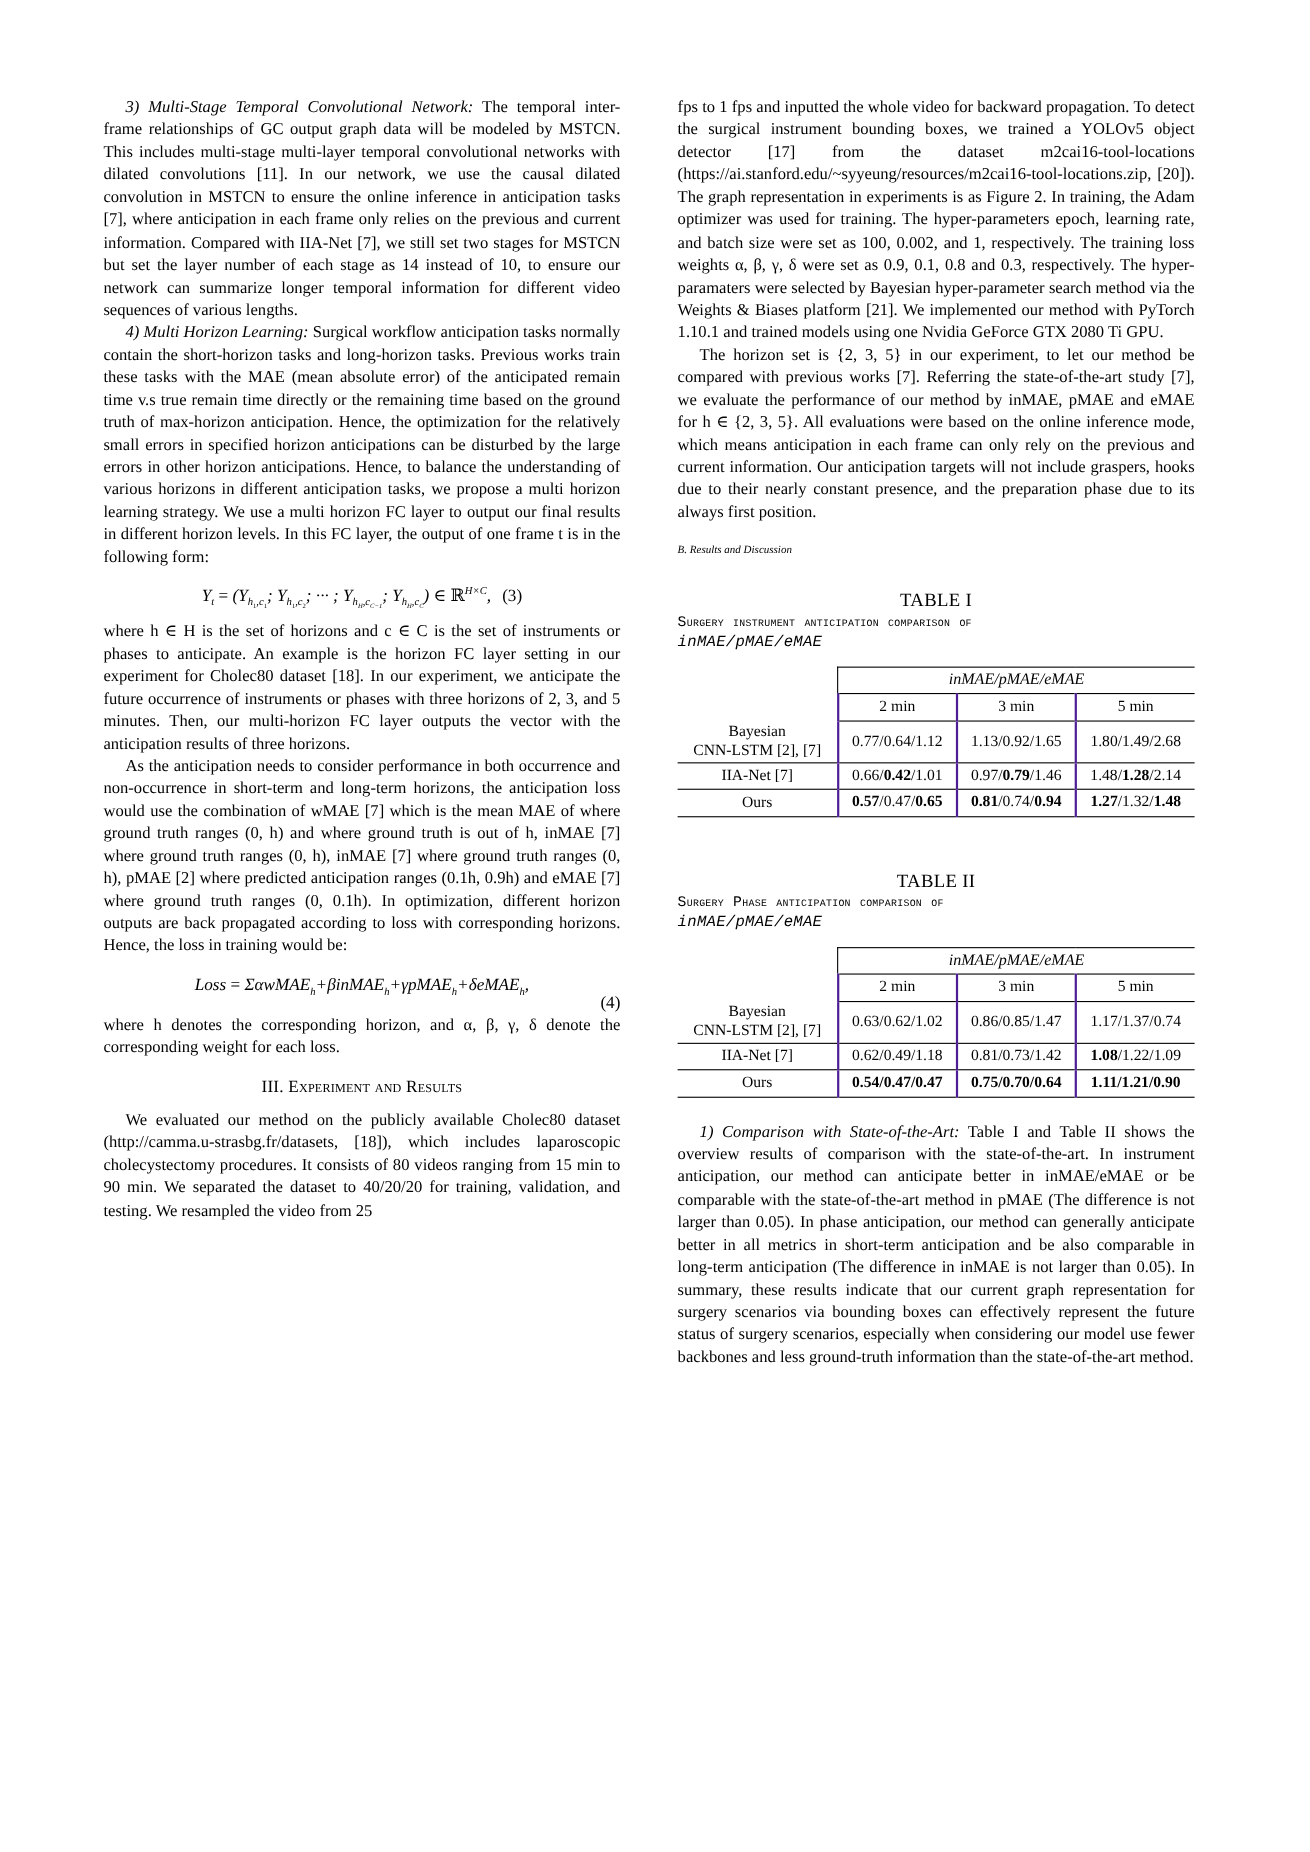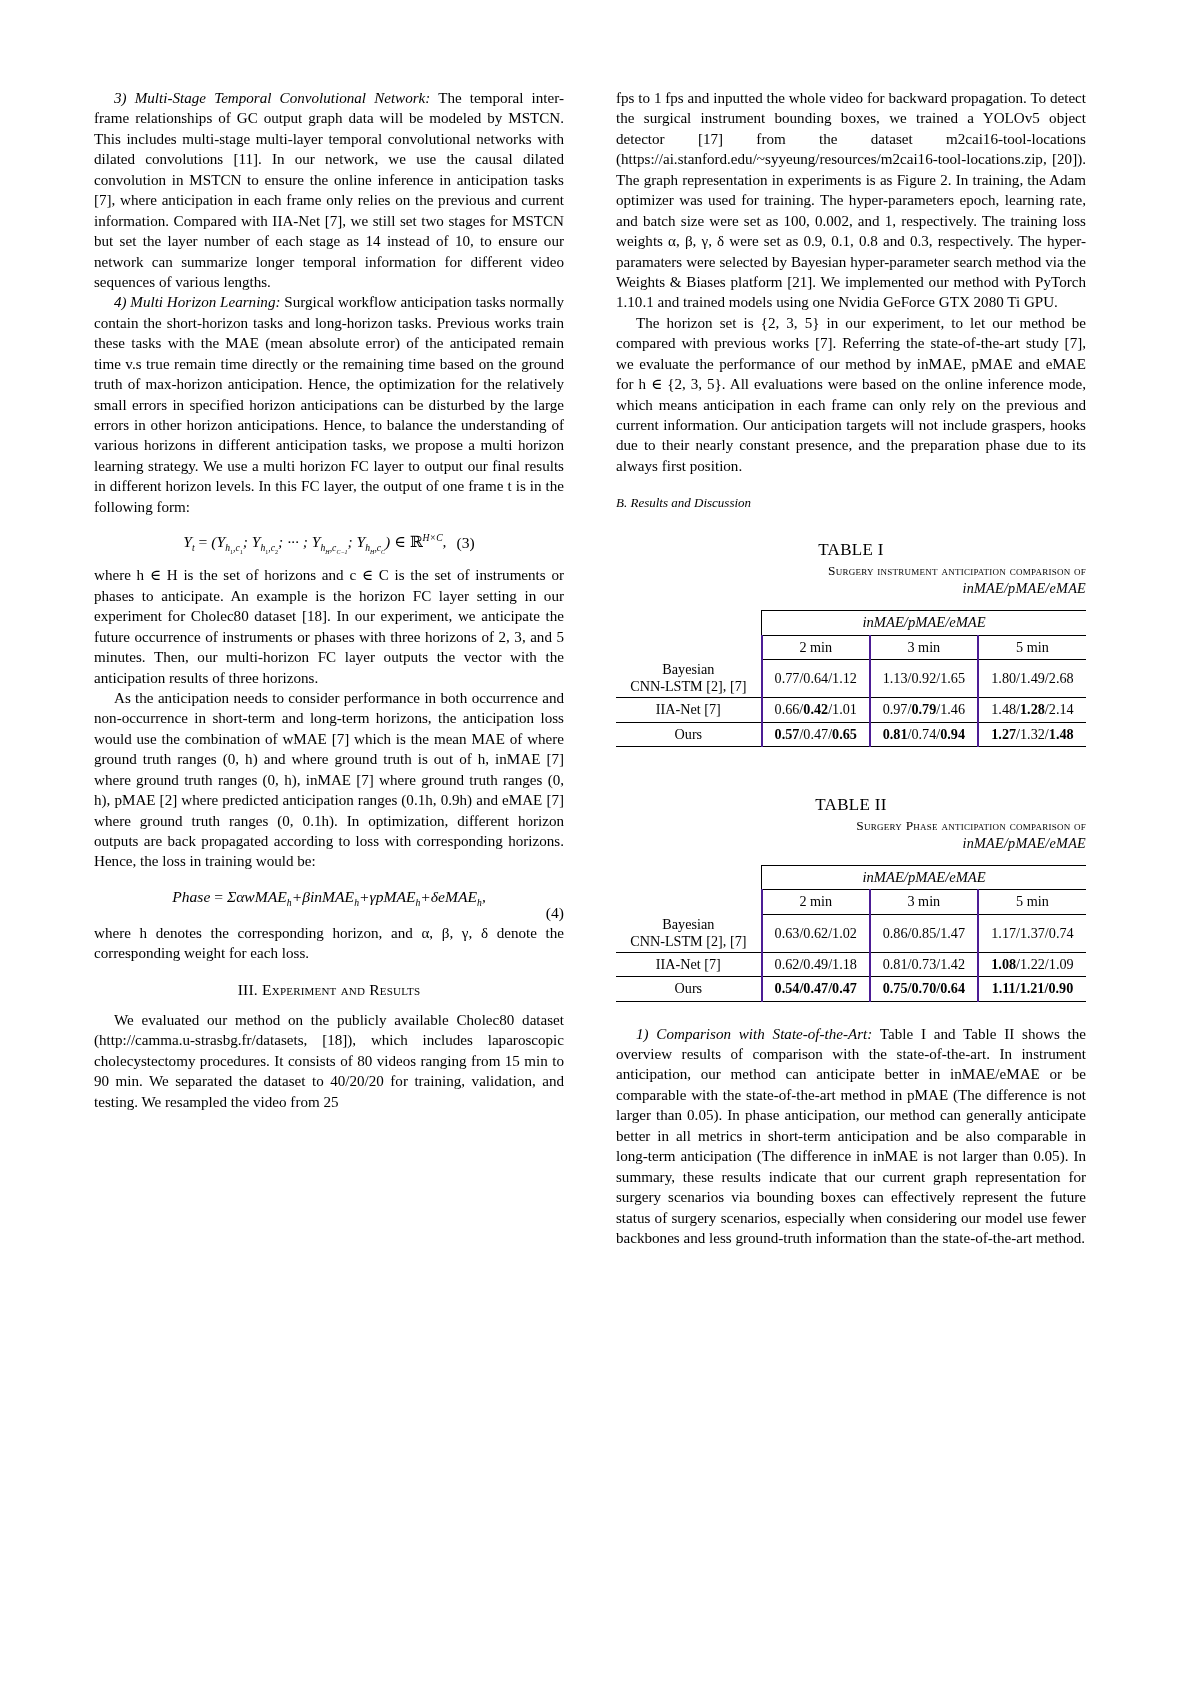--- a/index.html
+++ b/index.html
@@ -53,21 +53,21 @@
     margin: 15px 0 10px 0;
     font-variant: small-caps;
     font-size: 15.6px;
     letter-spacing: 0.2px;
   }
   .subsec-head {
     text-align: left;
     text-indent: 0;
     font-style: italic;
     margin: 12px 0 6px 0;
-    font-size: 13px;
+    font-size: 10px;
   }
   .eq-block {
     display: flex;
     align-items: center;
     justify-content: center;
     position: relative;
     margin: 14px 0 12px 0;
     text-indent: 0;
     font-family: "Liberation Serif", "DejaVu Serif", serif;
     font-style: italic;
@@ -97,26 +97,27 @@
     text-indent: 0;
   }
   .tbl-label {
     text-align: center;
     font-size: 17px;
     text-indent: 0;
     margin-bottom: 2px;
     letter-spacing: 0.3px;
   }
   .tbl-caption {
-    text-align: right;
+    text-align: left;
     font-size: 13.4px;
     font-variant: small-caps;
     text-indent: 0;
     line-height: 1.26;
     letter-spacing: 0.25px;
+    font-family: Liberation Mono, monospace;
   }
   .tbl-caption .mathit {
     font-variant: normal;
     font-style: italic;
     font-size: 14.2px;
   }
   table.data {
     border-collapse: collapse;
     width: 100%;
     margin-top: 12px;
@@ -158,21 +159,21 @@
         </span>
         <span class="eq-num">(3)</span>
       </div>
 
       <p class="noindent">where h ∈ H is the set of horizons and c ∈ C is the set of instruments or phases to anticipate. An example is the horizon FC layer setting in our experiment for Cholec80 dataset [18]. In our experiment, we anticipate the future occurrence of instruments or phases with three horizons of 2, 3, and 5 minutes. Then, our multi-horizon FC layer outputs the vector with the anticipation results of three horizons.</p>
 
       <p>As the anticipation needs to consider performance in both occurrence and non-occurrence in short-term and long-term horizons, the anticipation loss would use the combination of wMAE [7] which is the mean MAE of where ground truth ranges (0, h) and where ground truth is out of h, inMAE [7] where ground truth ranges (0, h), inMAE [7] where ground truth ranges (0, h), pMAE [2] where predicted anticipation ranges (0.1h, 0.9h) and eMAE [7] where ground truth ranges (0, 0.1h). In optimization, different horizon outputs are back propagated according to loss with corresponding horizons. Hence, the loss in training would be:</p>
 
       <div class="eq-block">
         <span class="eq-body">
-          <span class="mi">Phase</span> <span class="mn">=</span> Σ<span class="mi">αwMAE</span><sub><span class="mi">h</span></sub>+<span class="mi">βinMAE</span><sub><span class="mi">h</span></sub>+<span class="mi">γpMAE</span><sub><span class="mi">h</span></sub>+<span class="mi">δeMAE</span><sub><span class="mi">h</span></sub>,
+          <span class="mi">Loss</span> <span class="mn">=</span> Σ<span class="mi">αwMAE</span><sub><span class="mi">h</span></sub>+<span class="mi">βinMAE</span><sub><span class="mi">h</span></sub>+<span class="mi">γpMAE</span><sub><span class="mi">h</span></sub>+<span class="mi">δeMAE</span><sub><span class="mi">h</span></sub>,
         </span>
       </div>
       <div class="eq-block" style="margin:-6px 0 10px 0;">
         <span class="eq-num-right">(4)</span>
       </div>
 
       <p class="noindent">where h denotes the corresponding horizon, and α, β, γ, δ denote the corresponding weight for each loss.</p>
 
       <p class="sec-head">III.  Experiment and Results</p>
 

